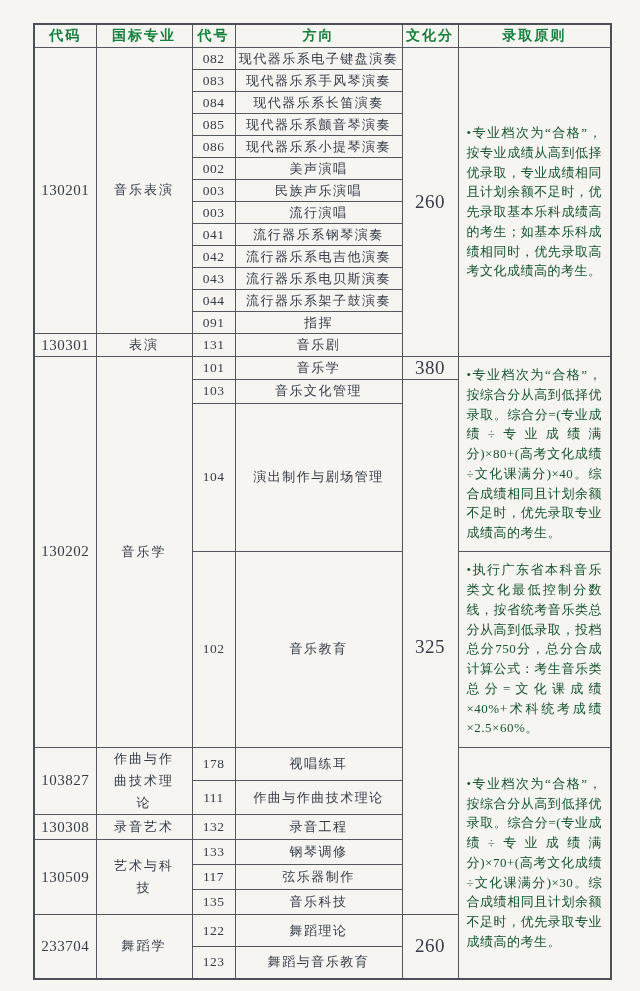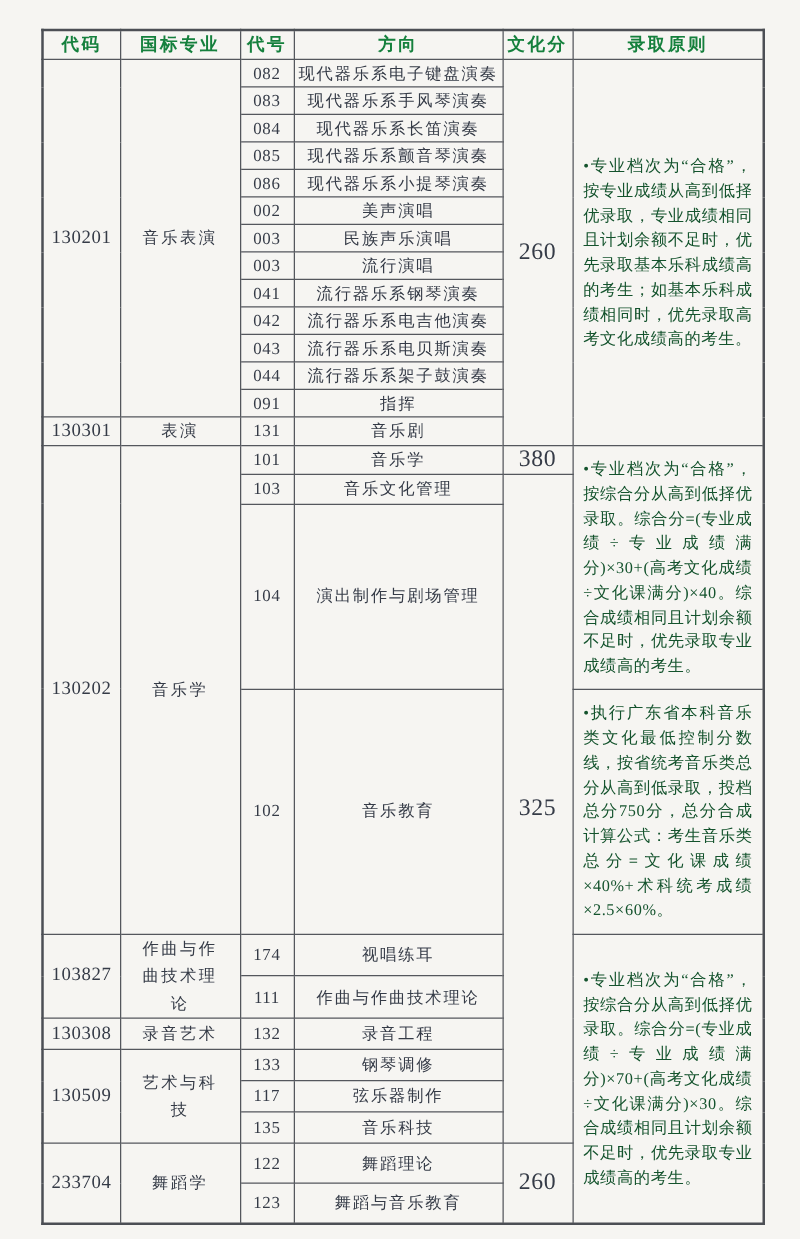--- a/index.html
+++ b/index.html
@@ -162,40 +162,40 @@
           <td class="c-major">表演</td>
           <td class="c-dcode">131</td>
           <td class="c-dir">音乐剧</td>
         </tr>
         <tr style="height: 22px;">
           <td rowspan="4" class="c-code">130202</td>
           <td rowspan="4" class="c-major">音乐学</td>
           <td class="c-dcode">101</td>
           <td class="c-dir">音乐学</td>
           <td class="c-score">380</td>
-          <td rowspan="3" class="c-principle">•专业档次为“合格”，按综合分从高到低择优录取。综合分=(专业成绩÷专业成绩满分)×30+(高考文化成绩÷文化课满分)×40。综合成绩相同且计划余额不足时，优先录取专业成绩高的考生。</td>
+          <td rowspan="3" class="c-principle">•专业档次为“合格”，按综合分从高到低择优录取。综合分=(专业成绩÷专业成绩满分)×80+(高考文化成绩÷文化课满分)×40。综合成绩相同且计划余额不足时，优先录取专业成绩高的考生。</td>
         </tr>
         <tr style="height: 23px;">
           <td class="c-dcode">103</td>
           <td class="c-dir">音乐文化管理</td>
           <td rowspan="9" class="c-score">325</td>
         </tr>
         <tr style="height: 148px;">
           <td class="c-dcode">104</td>
           <td class="c-dir">演出制作与剧场管理</td>
         </tr>
         <tr style="height: 196px;">
           <td class="c-dcode">102</td>
           <td class="c-dir">音乐教育</td>
           <td class="c-principle">•执行广东省本科音乐类文化最低控制分数线，按省统考音乐类总分从高到低录取，投档总分750分，总分合成计算公式：考生音乐类总分=文化课成绩×40%+术科统考成绩×2.5×60%。</td>
         </tr>
         <tr style="height: 25px;">
           <td rowspan="2" class="c-code">103827</td>
           <td rowspan="2" class="c-major">作曲与作曲技术理论</td>
-          <td class="c-dcode">174</td>
+          <td class="c-dcode">178</td>
           <td class="c-dir">视唱练耳</td>
           <td rowspan="8" class="c-principle">•专业档次为“合格”，按综合分从高到低择优录取。综合分=(专业成绩÷专业成绩满分)×70+(高考文化成绩÷文化课满分)×30。综合成绩相同且计划余额不足时，优先录取专业成绩高的考生。</td>
         </tr>
         <tr style="height: 25px;">
           <td class="c-dcode">111</td>
           <td class="c-dir">作曲与作曲技术理论</td>
         </tr>
         <tr style="height: 25px;">
           <td class="c-code">130308</td>
           <td class="c-major">录音艺术</td>

